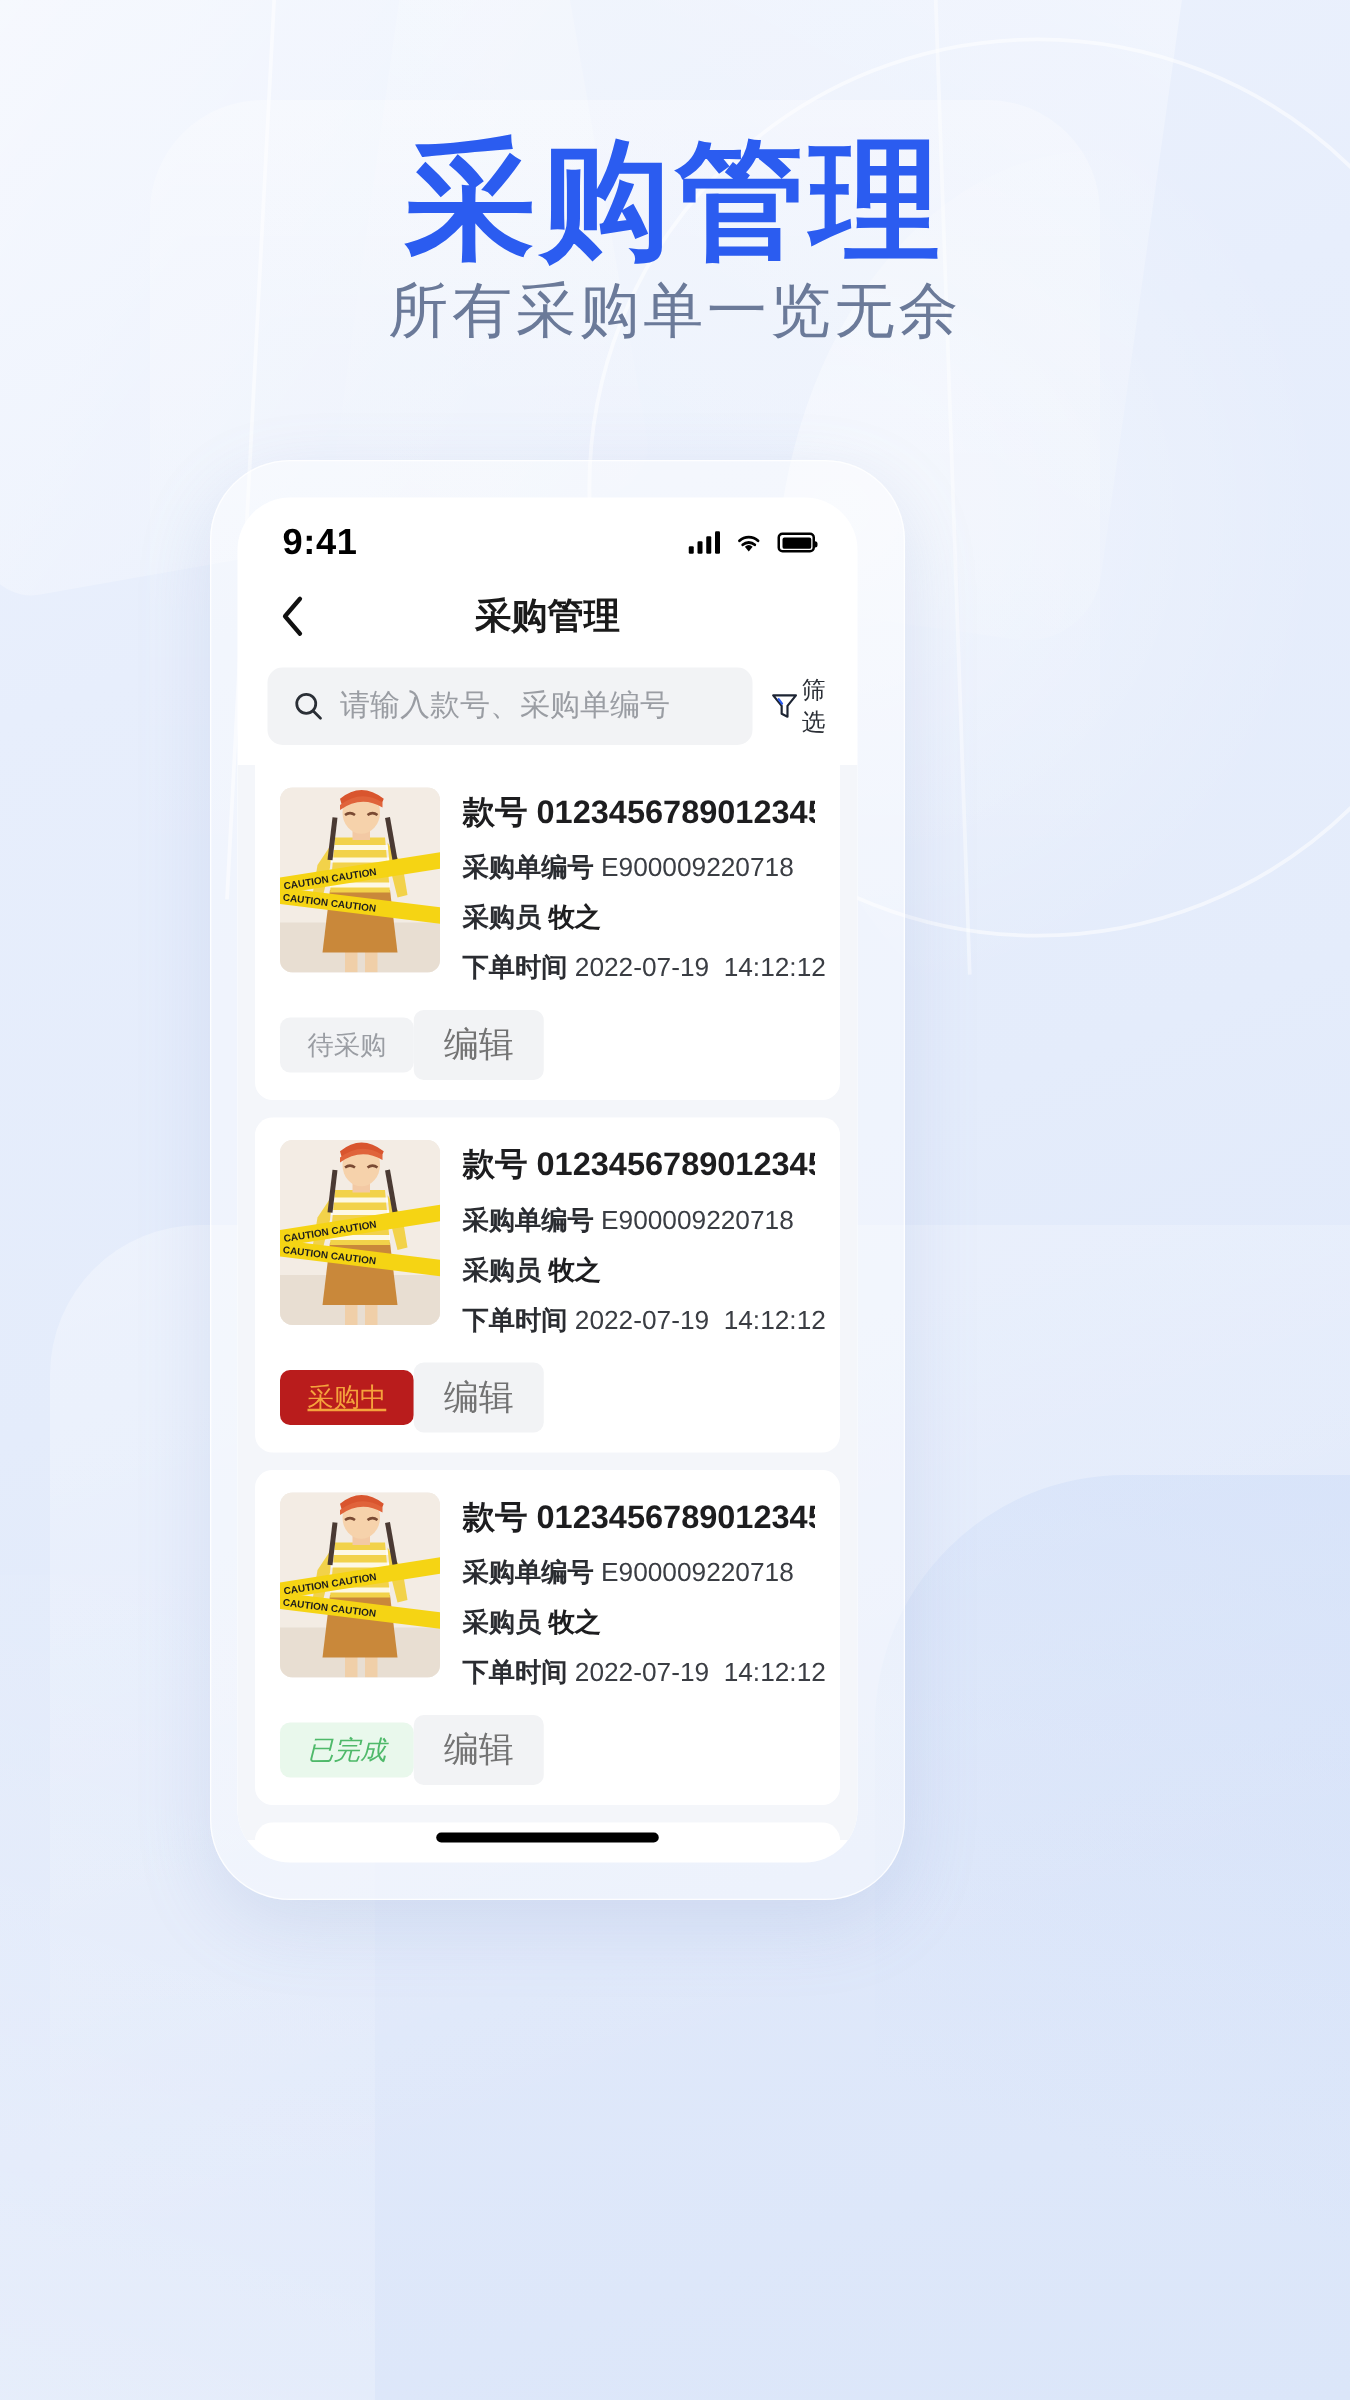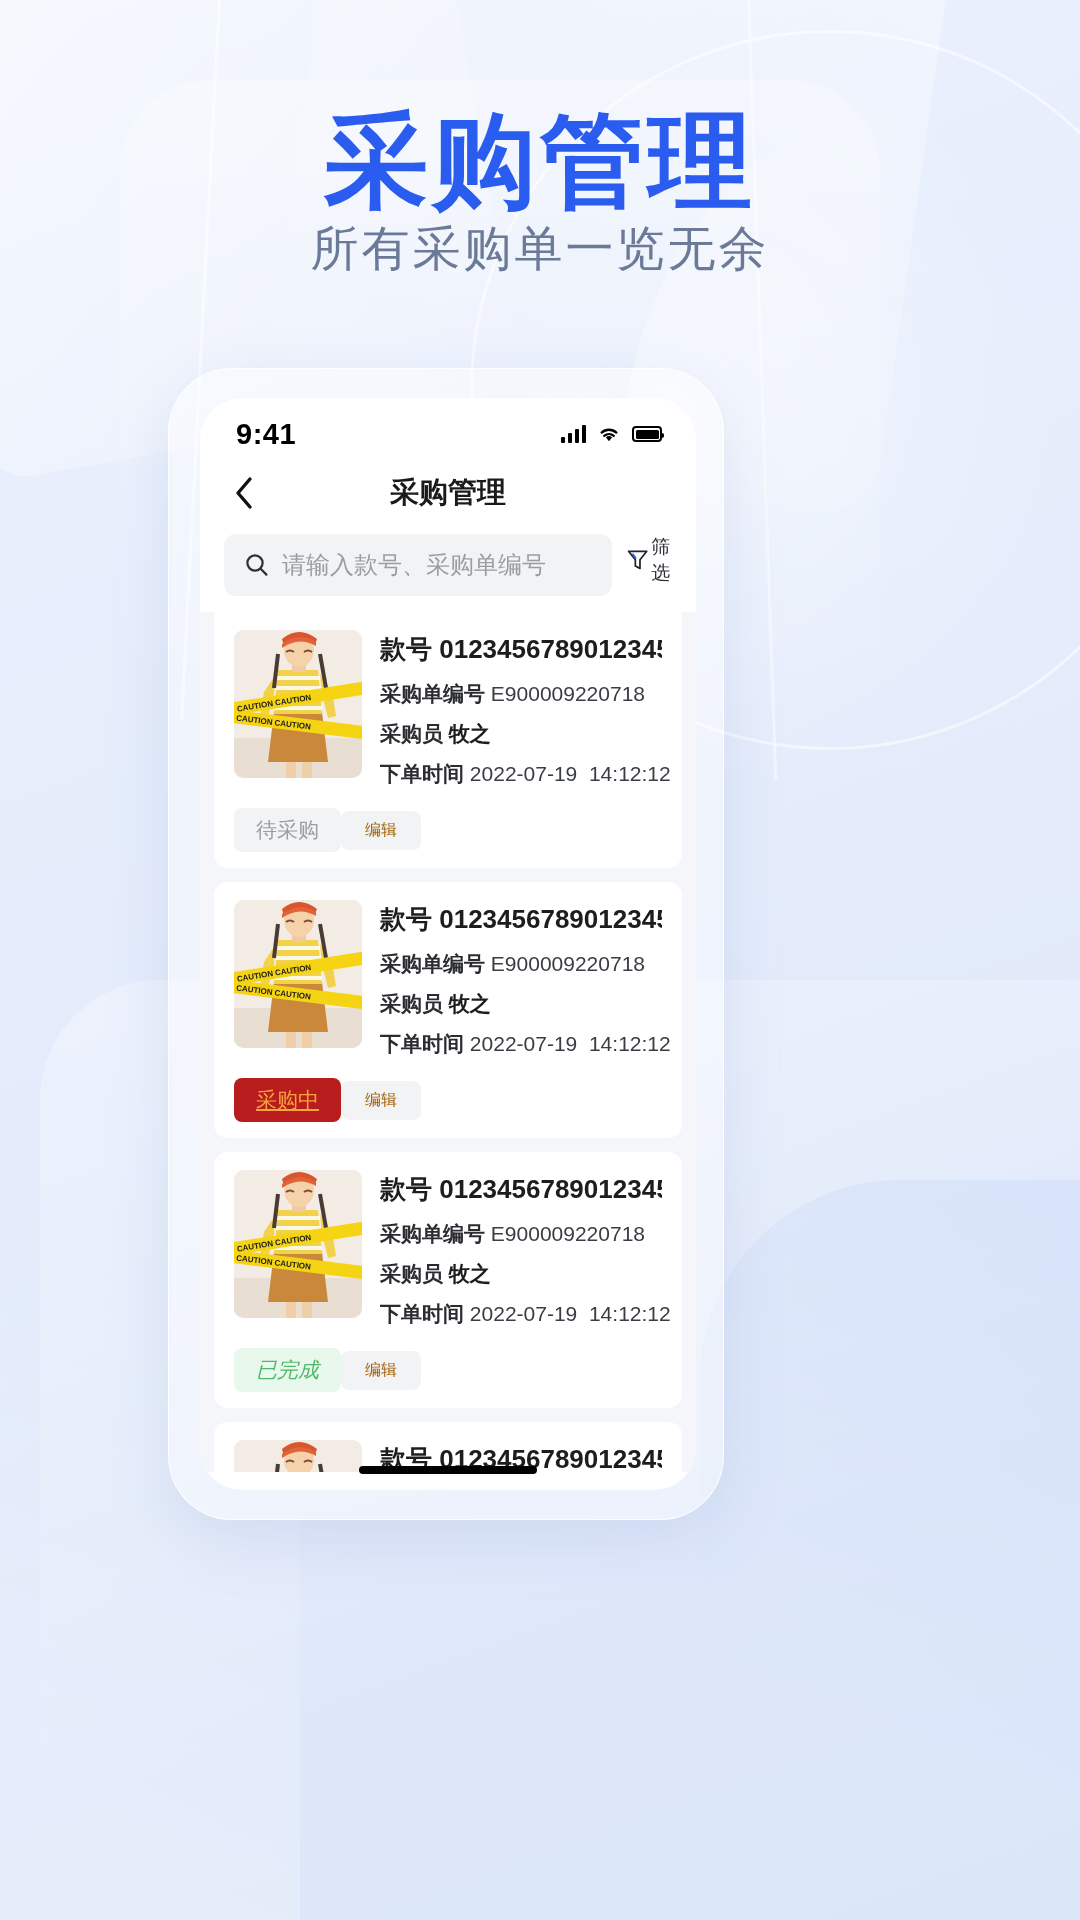--- a/index.html
+++ b/index.html
@@ -91,21 +91,21 @@
     position: absolute;
     left: 168px; top: 368px;
     width: 556px; height: 1152px;
     border-radius: 64px;
     background: rgba(255,255,255,.42);
     border: 1px solid rgba(255,255,255,.85);
     box-shadow: 0 20px 60px rgba(120,145,200,.18);
   }
   .phone-screen {
     position: absolute;
-    left: 200px; top: 398px;
+    left: 190px; top: 398px;
     width: 496px; height: 1092px;
     border-radius: 42px;
     background: #ffffff;
     overflow: hidden;
   }
 
   
   .statusbar {
     height: 60px;
     display: flex; align-items: center; justify-content: space-between;
@@ -137,21 +137,21 @@
     cursor: pointer;
   }
   .nav-back svg { display:block; }
   .nav-title {
     position: absolute; left: 0; right: 0; text-align: center;
     font-size: 29px; font-weight: 600; color: #1a1a1a;
   }
 
   
   .search-row {
-    display: flex; align-items: flex-start; gap: 14px;
+    display: flex; align-items: center; gap: 14px;
     padding: 6px 22px 16px 24px;
   }
   .search-box {
     flex: 1; height: 62px; background: #f2f3f5; border-radius: 12px;
     display: flex; align-items: center; gap: 12px; padding: 0 20px;
   }
   .search-box input {
     flex: 1; border: 0; background: transparent; outline: none;
     font-size: 24px; color: #333;
     font-family: "Liberation Sans", "DejaVu Sans", sans-serif;
@@ -193,21 +193,21 @@
     margin-top: 8px;
   }
   .badge {
     font-size: 21px; padding: 8px 22px; border-radius: 8px;
     display: inline-block;
   }
   .badge.pending { background: #f2f3f5; color: #9a9da3; }
   .badge.progress { background: #b91c1c; color: #f5a33c; text-decoration: underline; }
   .badge.done { background: #e9f8ec; color: #4fb96a; font-style: italic; }
   .edit-btn {
-    font-size: 16px; color: #a16207; background: #f2f3f5;
+    font-size: 28px; color: #737373; background: #f2f3f5;
     padding: 9px 24px; border-radius: 8px; border: 0; cursor: pointer;
     font-family: "Liberation Sans", "DejaVu Sans", sans-serif;
   }
   .home-indicator {
     position: absolute; left: 50%; transform: translateX(-50%);
     bottom: 16px; width: 178px; height: 8px; background: #000; border-radius: 5px;
   }
 </style>
 </head>
 <body>

